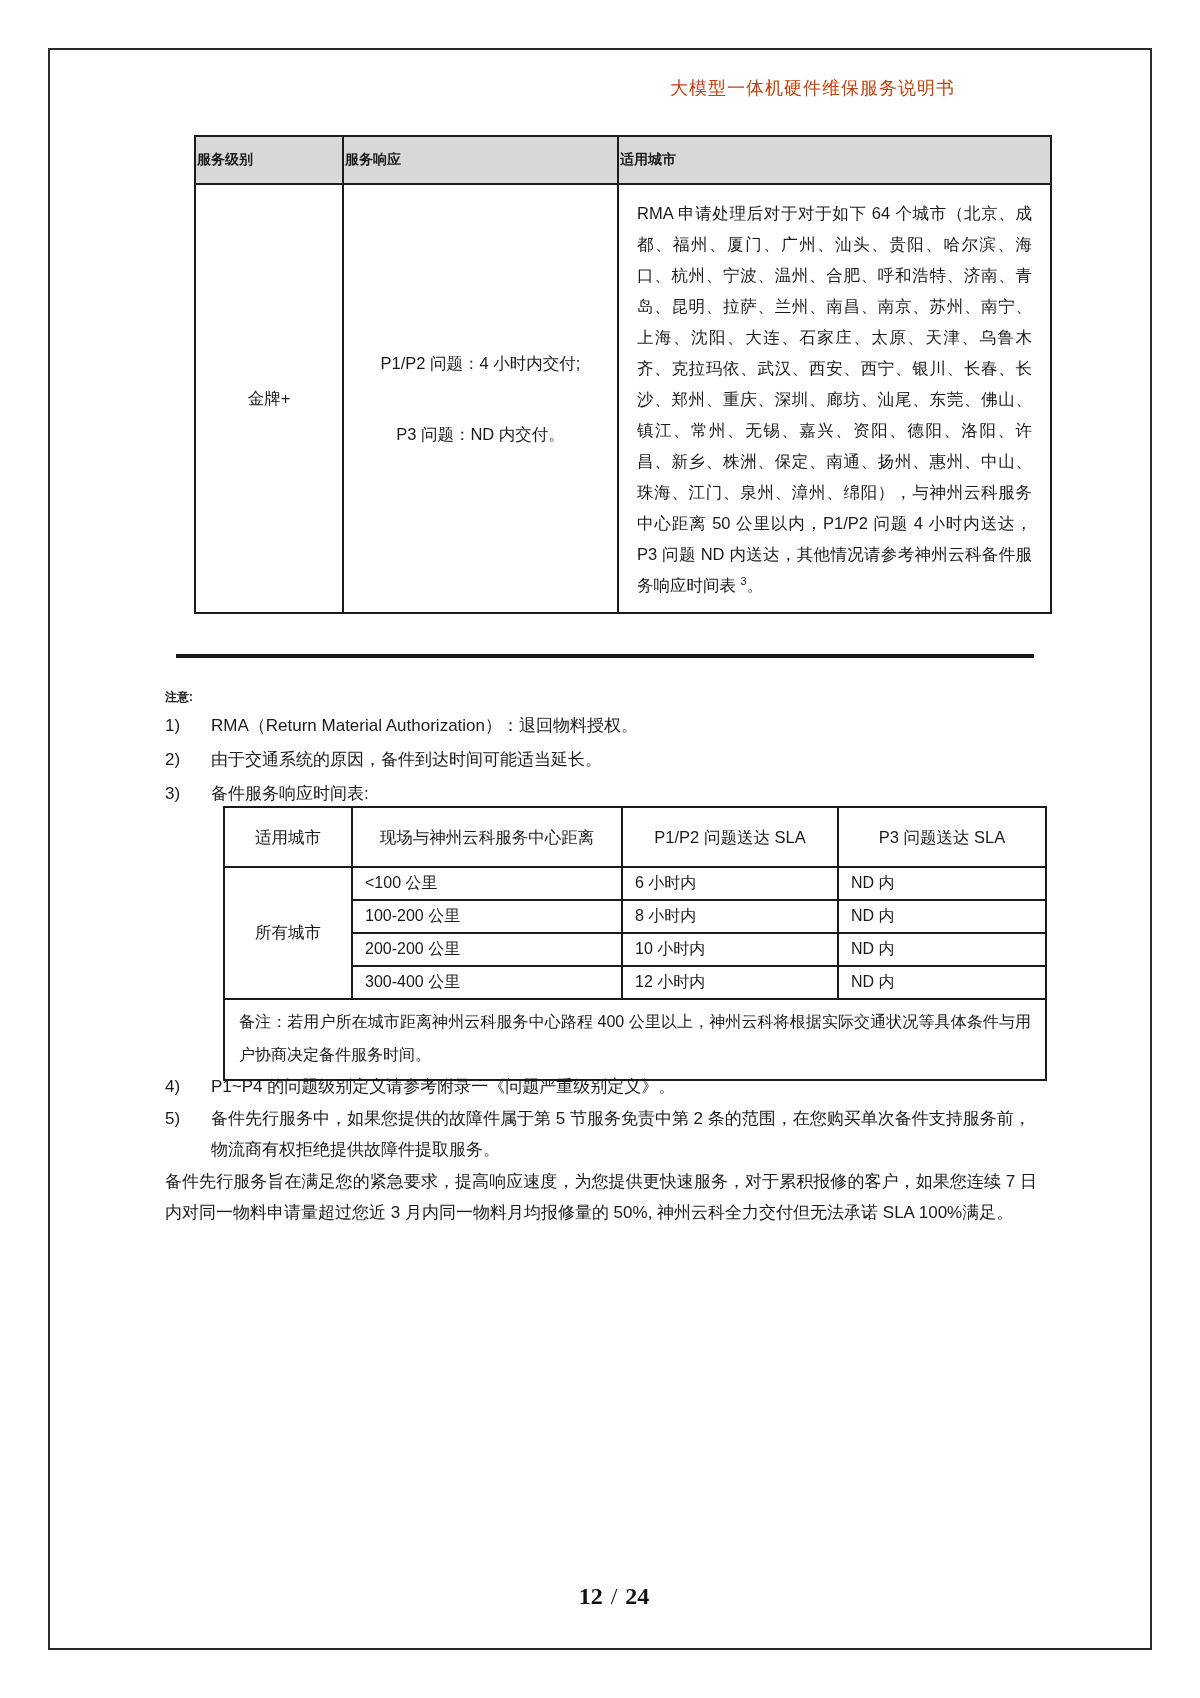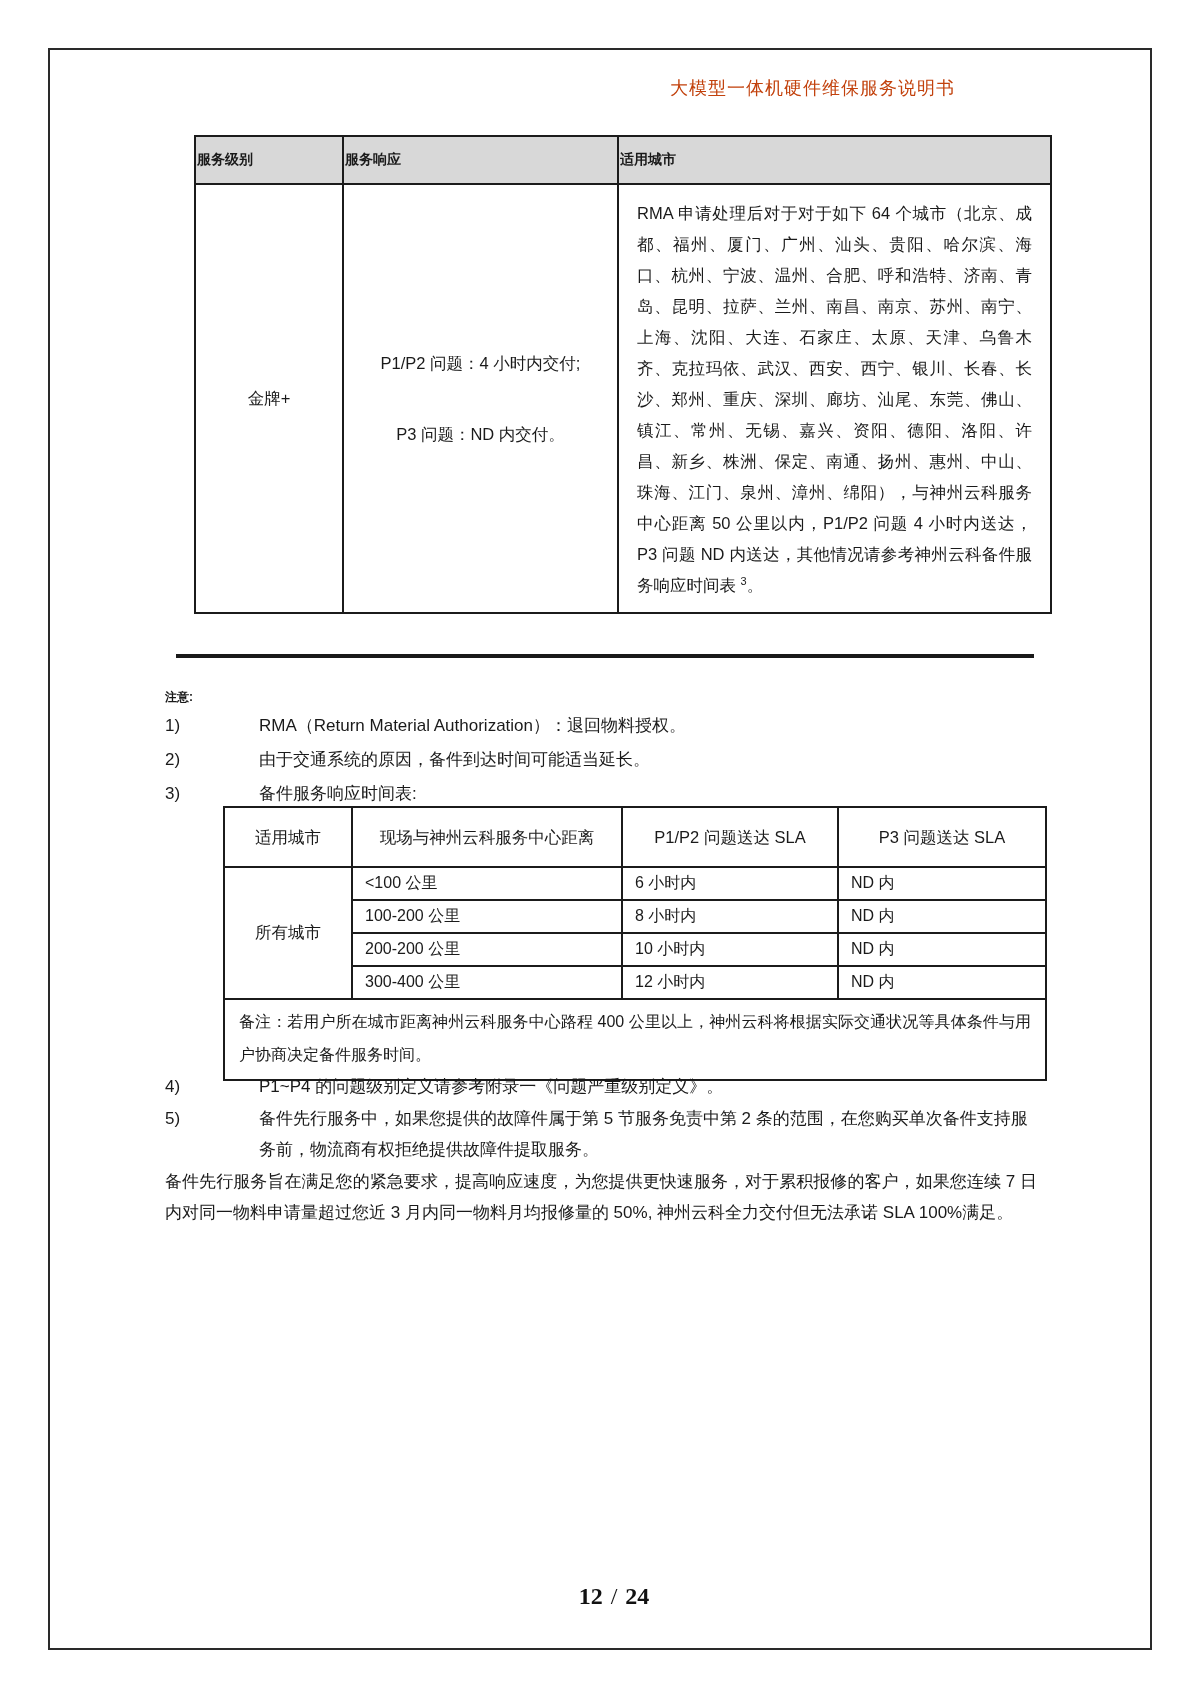--- a/index.html
+++ b/index.html
@@ -84,21 +84,21 @@
   }
   .note-item {
     position: absolute;
     left: 165px;
     width: 878px;
     display: flex;
     font-size: 17px;
     line-height: 31px;
   }
   .note-item .num { width: 46px; flex: 0 0 46px; }
-  .note-item .txt { flex: 1; margin-left: 48px; }
+  .note-item .txt { flex: 1; }
   .note-1 { top: 710px; }
   .note-2 { top: 744px; }
   .note-3 { top: 778px; }
   .note-4 { top: 1071px; }
   .note-5 { top: 1103px; }
 
   
   .sla-table {
     position: absolute;
     left: 223px; top: 806px;

